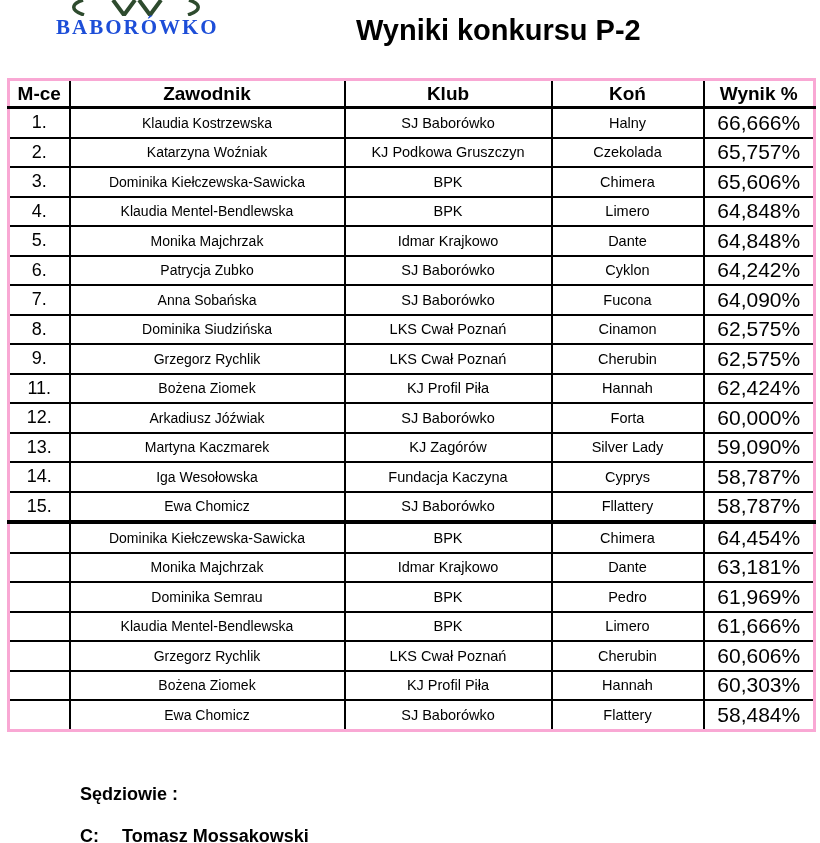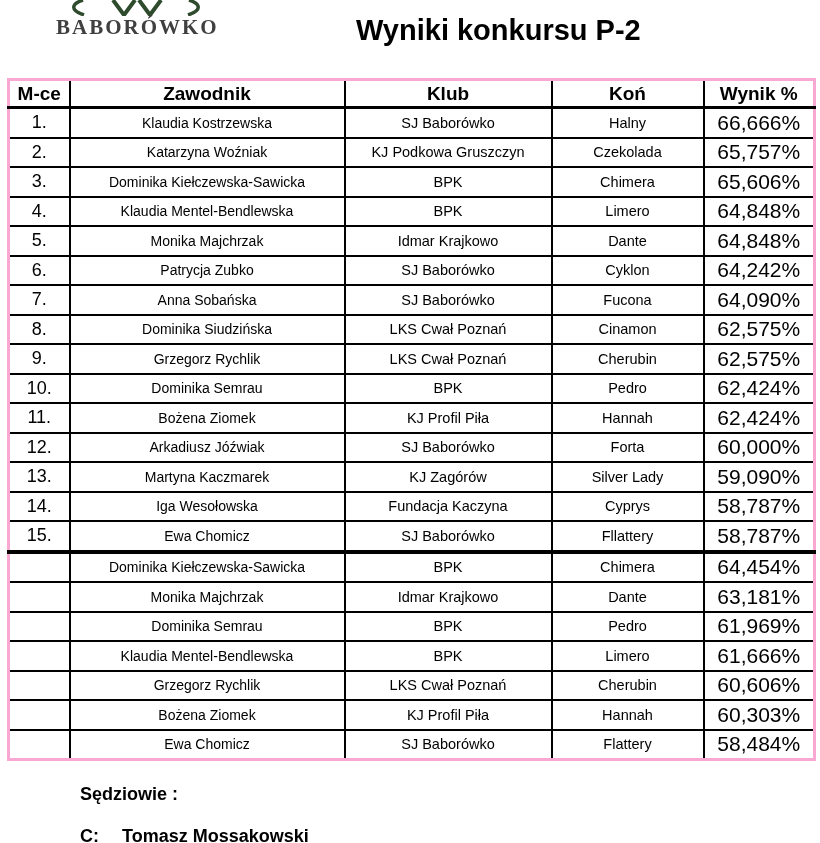--- a/index.html
+++ b/index.html
@@ -27,21 +27,21 @@
   }
   .logo-emblem {
     display: block;
     margin: 0 auto;
   }
   .logo-text {
     font-family: "Liberation Serif", serif;
     font-weight: bold;
     font-size: 21px;
     letter-spacing: 2px;
-    color: #404040;
+    color: #1d4ed8;
     line-height: 1;
     margin-top: 1px;
     white-space: nowrap;
   }
 
   
   .title {
     position: absolute;
     left: 356px;
     top: 14px;
@@ -195,27 +195,20 @@
     <td class="c-result">62,575%</td>
   </tr>
           <tr>
     <td class="c-place">9.</td>
     <td class="c-competitor">Grzegorz Rychlik</td>
     <td class="c-club">LKS Cwał Poznań</td>
     <td class="c-horse">Cherubin</td>
     <td class="c-result">62,575%</td>
   </tr>
           <tr>
-    <td class="c-place">10.</td>
-    <td class="c-competitor">Dominika Semrau</td>
-    <td class="c-club">BPK</td>
-    <td class="c-horse">Pedro</td>
-    <td class="c-result">62,424%</td>
-  </tr>
-          <tr>
     <td class="c-place">11.</td>
     <td class="c-competitor">Bożena Ziomek</td>
     <td class="c-club">KJ Profil Piła</td>
     <td class="c-horse">Hannah</td>
     <td class="c-result">62,424%</td>
   </tr>
           <tr>
     <td class="c-place">12.</td>
     <td class="c-competitor">Arkadiusz Jóźwiak</td>
     <td class="c-club">SJ Baborówko</td>

